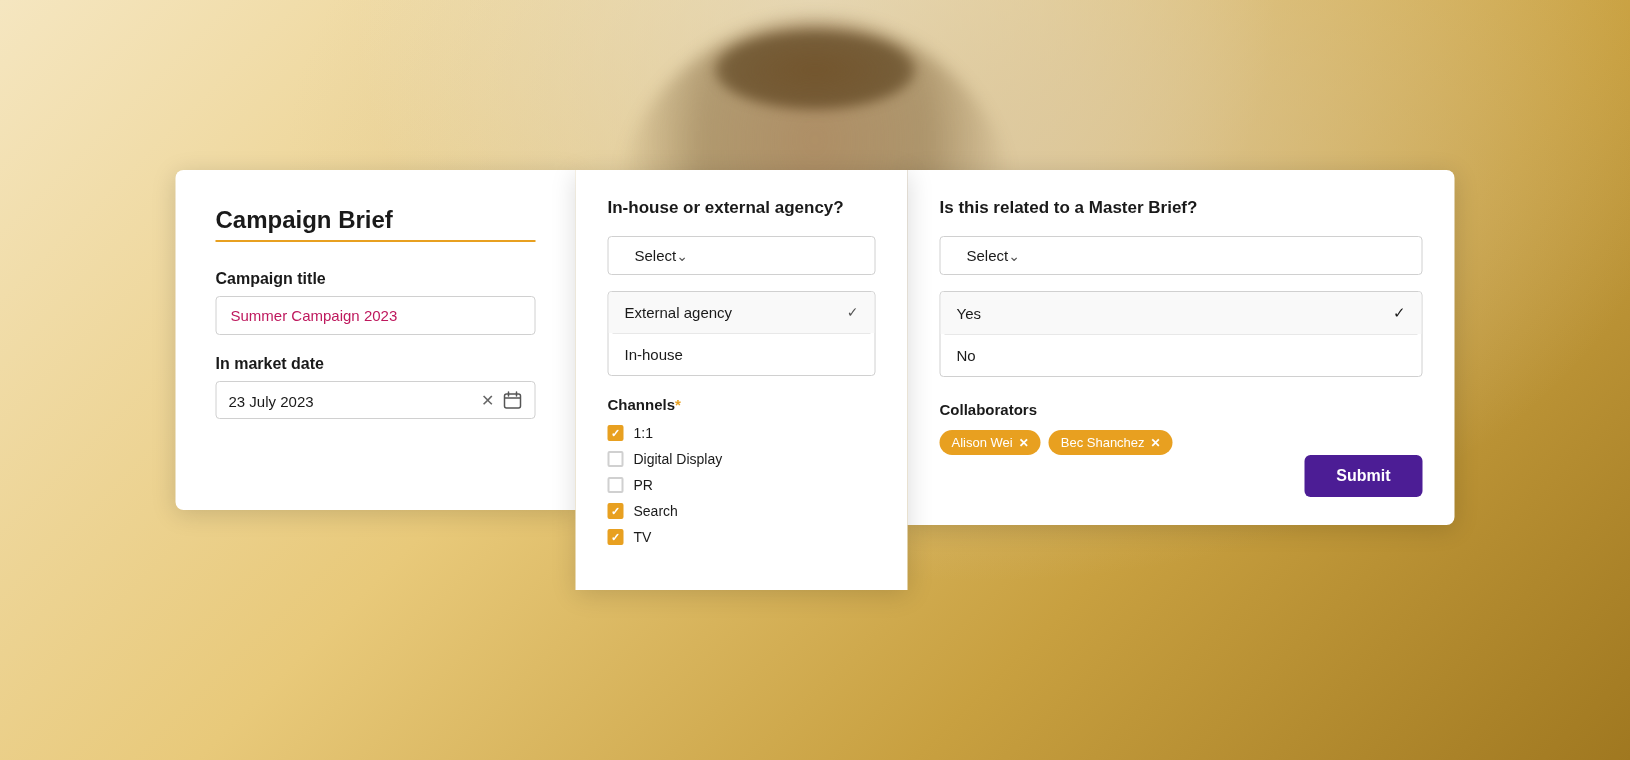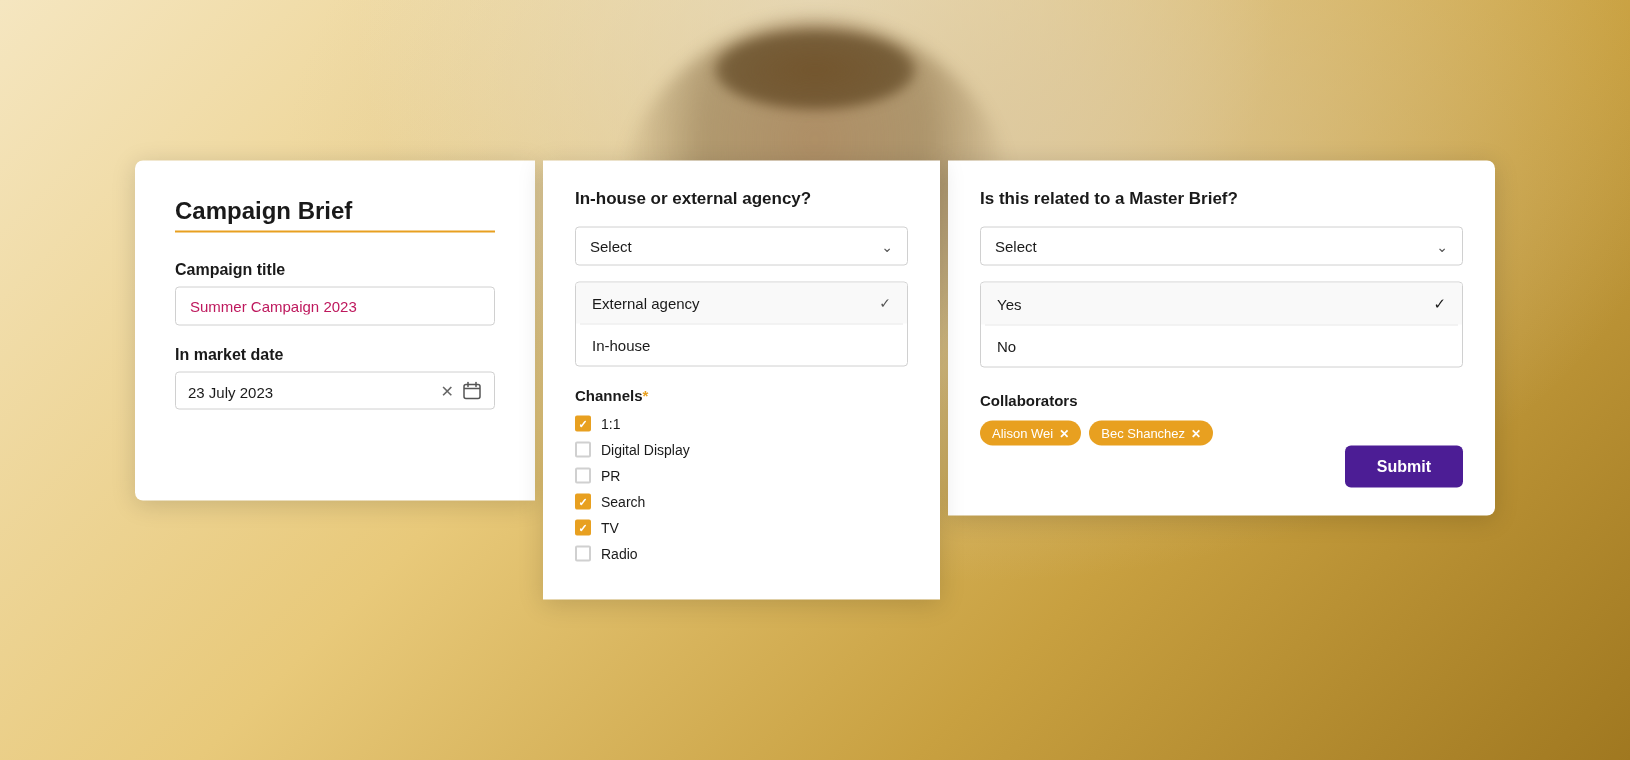--- a/index.html
+++ b/index.html
@@ -53,21 +53,21 @@
       filter: blur(6px);
     }
 
     
     .panels-wrapper {
       position: absolute;
       top: 50%;
       left: 50%;
       transform: translate(-50%, -50%);
       display: flex;
-      gap: 8px;
+      gap: 0;
       align-items: flex-start;
     }
 
     
     .panel-campaign {
       background: white;
       border-radius: 8px 0 0 8px;
       padding: 36px 40px;
       width: 400px;
       min-height: 340px;
@@ -142,45 +142,45 @@
       display: inline-flex;
       align-items: center;
       justify-content: center;
     }
 
     
     .panel-agency {
       background: white;
       border-radius: 0;
       padding: 28px 32px;
-      width: 397px;
+      width: 332px;
       min-height: 420px;
       box-shadow: 0 4px 24px rgba(0,0,0,0.15);
       position: relative;
       z-index: 20;
     }
 
     .panel-agency-title {
       font-size: 17px;
       font-weight: 700;
       color: #1a1a1a;
       margin-bottom: 18px;
     }
 
     .select-box {
       width: 100%;
       border: 1.5px solid #d0d0d0;
       border-radius: 4px;
-      padding: 10px 14px;
-      font-size: 15px;
-      color: #1a1a1a;
-      background: white;
-      display: flex;
-      align-items: center;
-      justify-content: space-between;
+      padding: 10px 26px;
+      font-size: 15px;
+      color: #1a1a1a;
+      background: white;
+      display: flex;
+      align-items: center;
+      justify-content: flex-start;
       cursor: pointer;
       margin-bottom: 16px;
     }
 
     .chevron-down {
       font-size: 14px;
       color: #555;
     }
 
     
@@ -418,24 +418,20 @@
       <span>PR</span>
     </div>
     <div class="checkbox-item">
       <div class="checkbox-custom checked"></div>
       <span>Search</span>
     </div>
     <div class="checkbox-item">
       <div class="checkbox-custom checked"></div>
       <span>TV</span>
     </div>
-    <div class="checkbox-item">
-      <div class="checkbox-custom"></div>
-      <span>Radio</span>
-    </div>
   </div>
 
   <div class="panel-master">
     <div class="panel-master-title">Is this related to a Master Brief?</div>
 
     <div class="select-box">
       <span>Select</span>
       <span class="chevron-down">⌄</span>
     </div>
 

